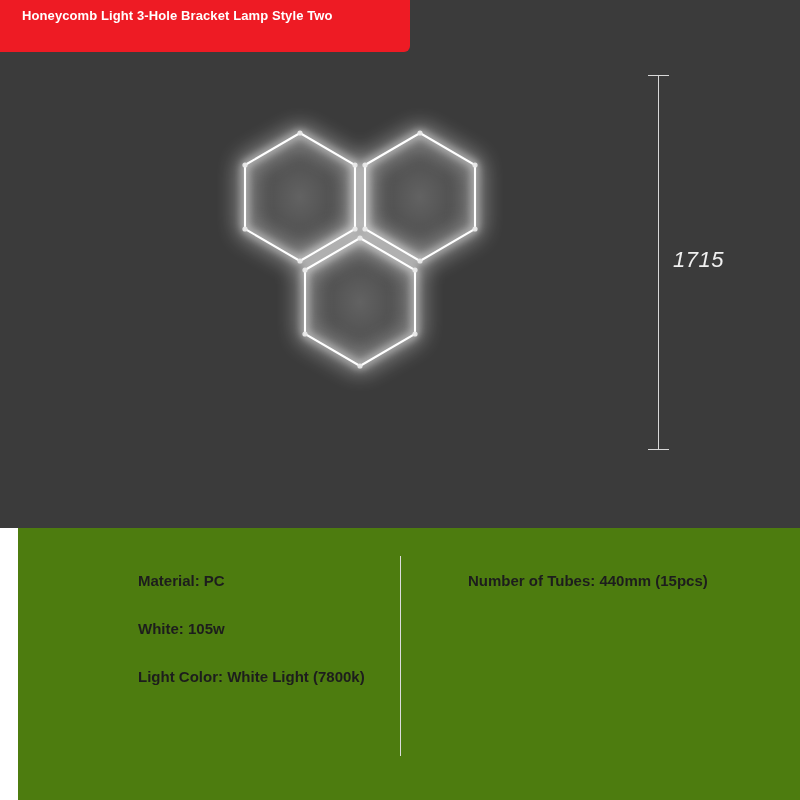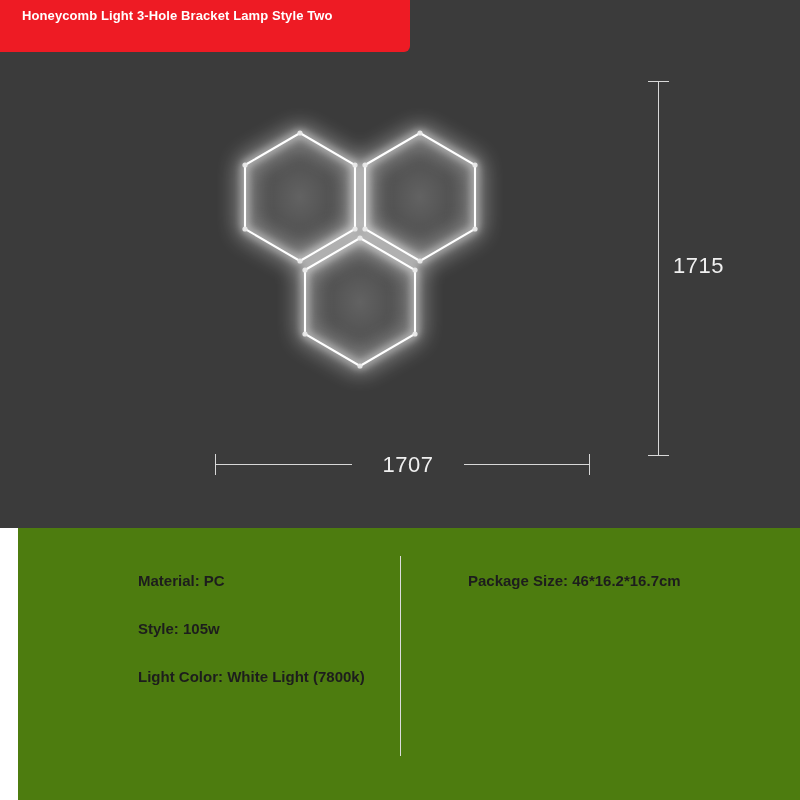--- a/index.html
+++ b/index.html
@@ -59,23 +59,24 @@
     height: 400px;
   }
   .lamp-svg {
     display: block;
   }
 
   
   .dim-v {
     position: absolute;
     left: 640px;
-    top: 81px;
+    top: 75px;
     width: 120px;
     height: 375px;
+    font-style: italic;
   }
   .dim-v .line {
     position: absolute;
     left: 18px;
     top: 0;
     width: 1px;
     height: 375px;
     background: #d8d8d8;
   }
   .dim-v .cap-top,
@@ -246,33 +247,27 @@
       </svg>
     </div>
 
     <div class="dim-v">
       <div class="line"></div>
       <div class="cap-top"></div>
       <div class="cap-bot"></div>
       <div class="label">1715</div>
     </div>
 
-    <div class="dim-h">
-      <div class="line"></div>
-      <div class="cap-left"></div>
-      <div class="cap-right"></div>
-      <div class="label">1707</div>
-    </div>
   </div>
 
   <div class="specs">
     <div class="spec-col col-left">
       <div class="spec-line">Material: PC</div>
-      <div class="spec-line">Style: 105w</div>
+      <div class="spec-line">White: 105w</div>
       <div class="spec-line">Light Color: White Light (7800k)</div>
     </div>
     <div class="spec-col col-right">
-      <div class="spec-line">Package Size: 46*16.2*16.7cm</div>
+      <div class="spec-line">Number of Tubes: 440mm (15pcs)</div>
     </div>
   </div>
 
   <div class="divider"></div>
 </div>
 
 </body></html>

